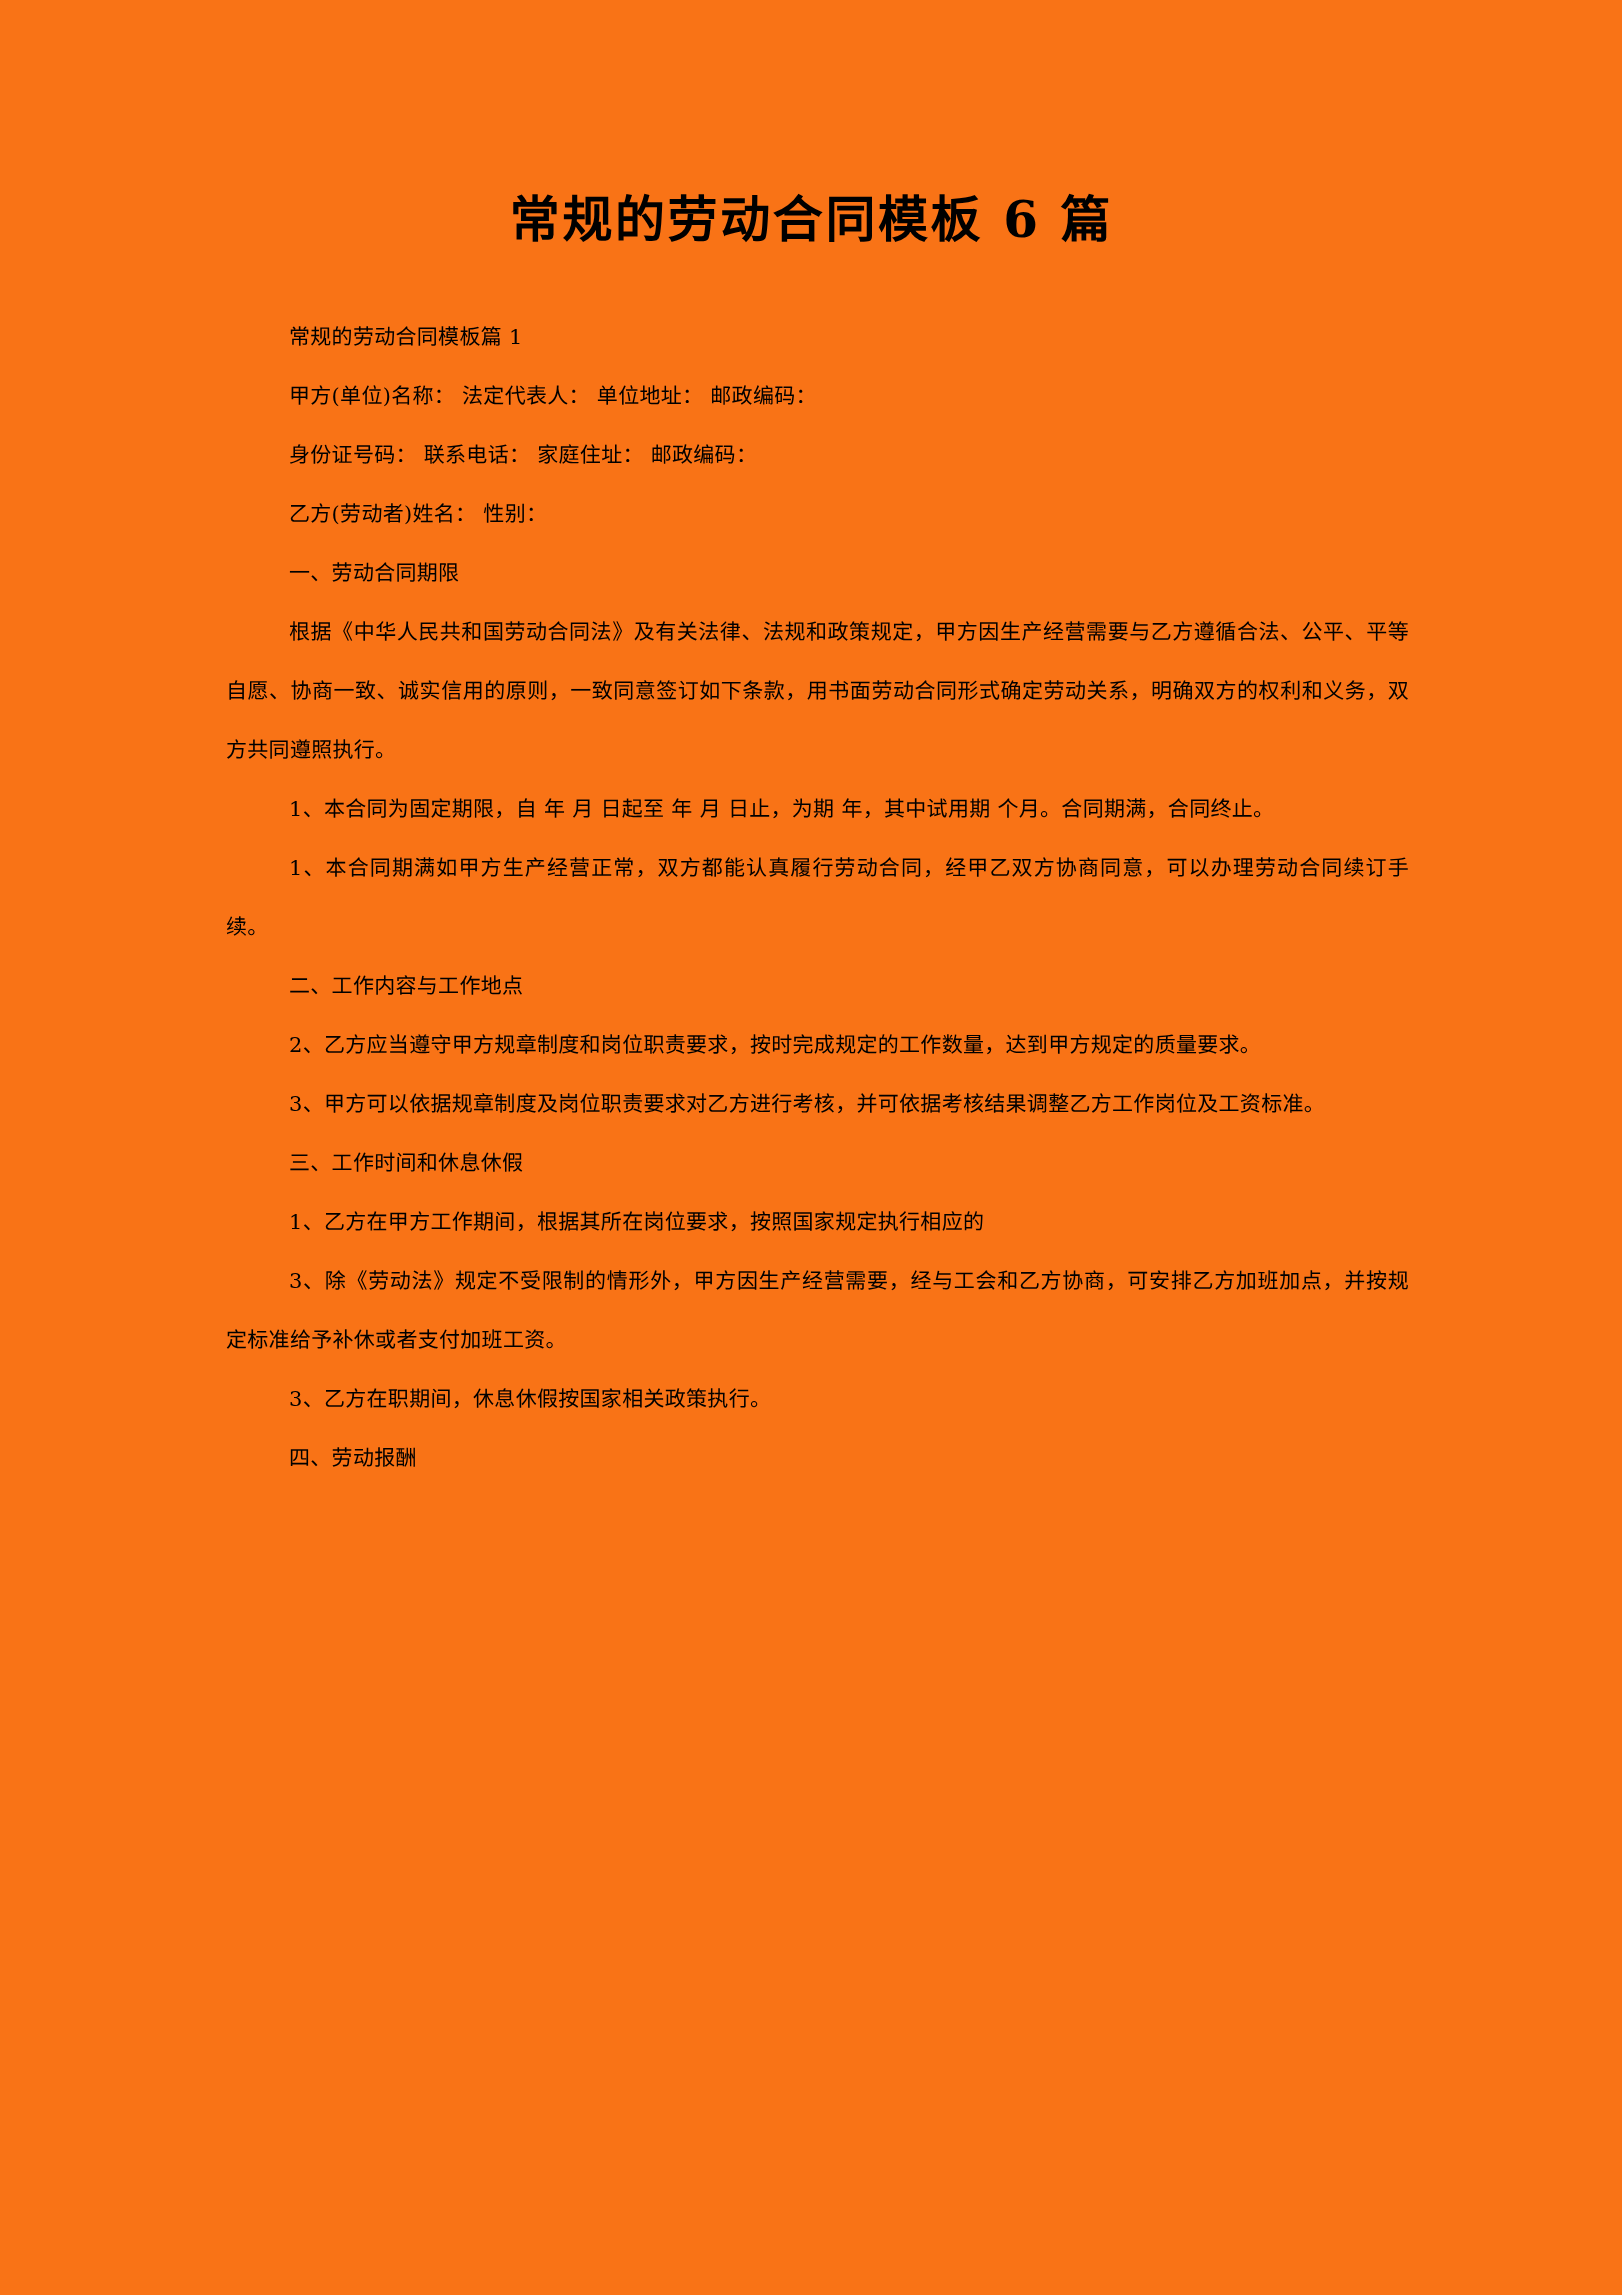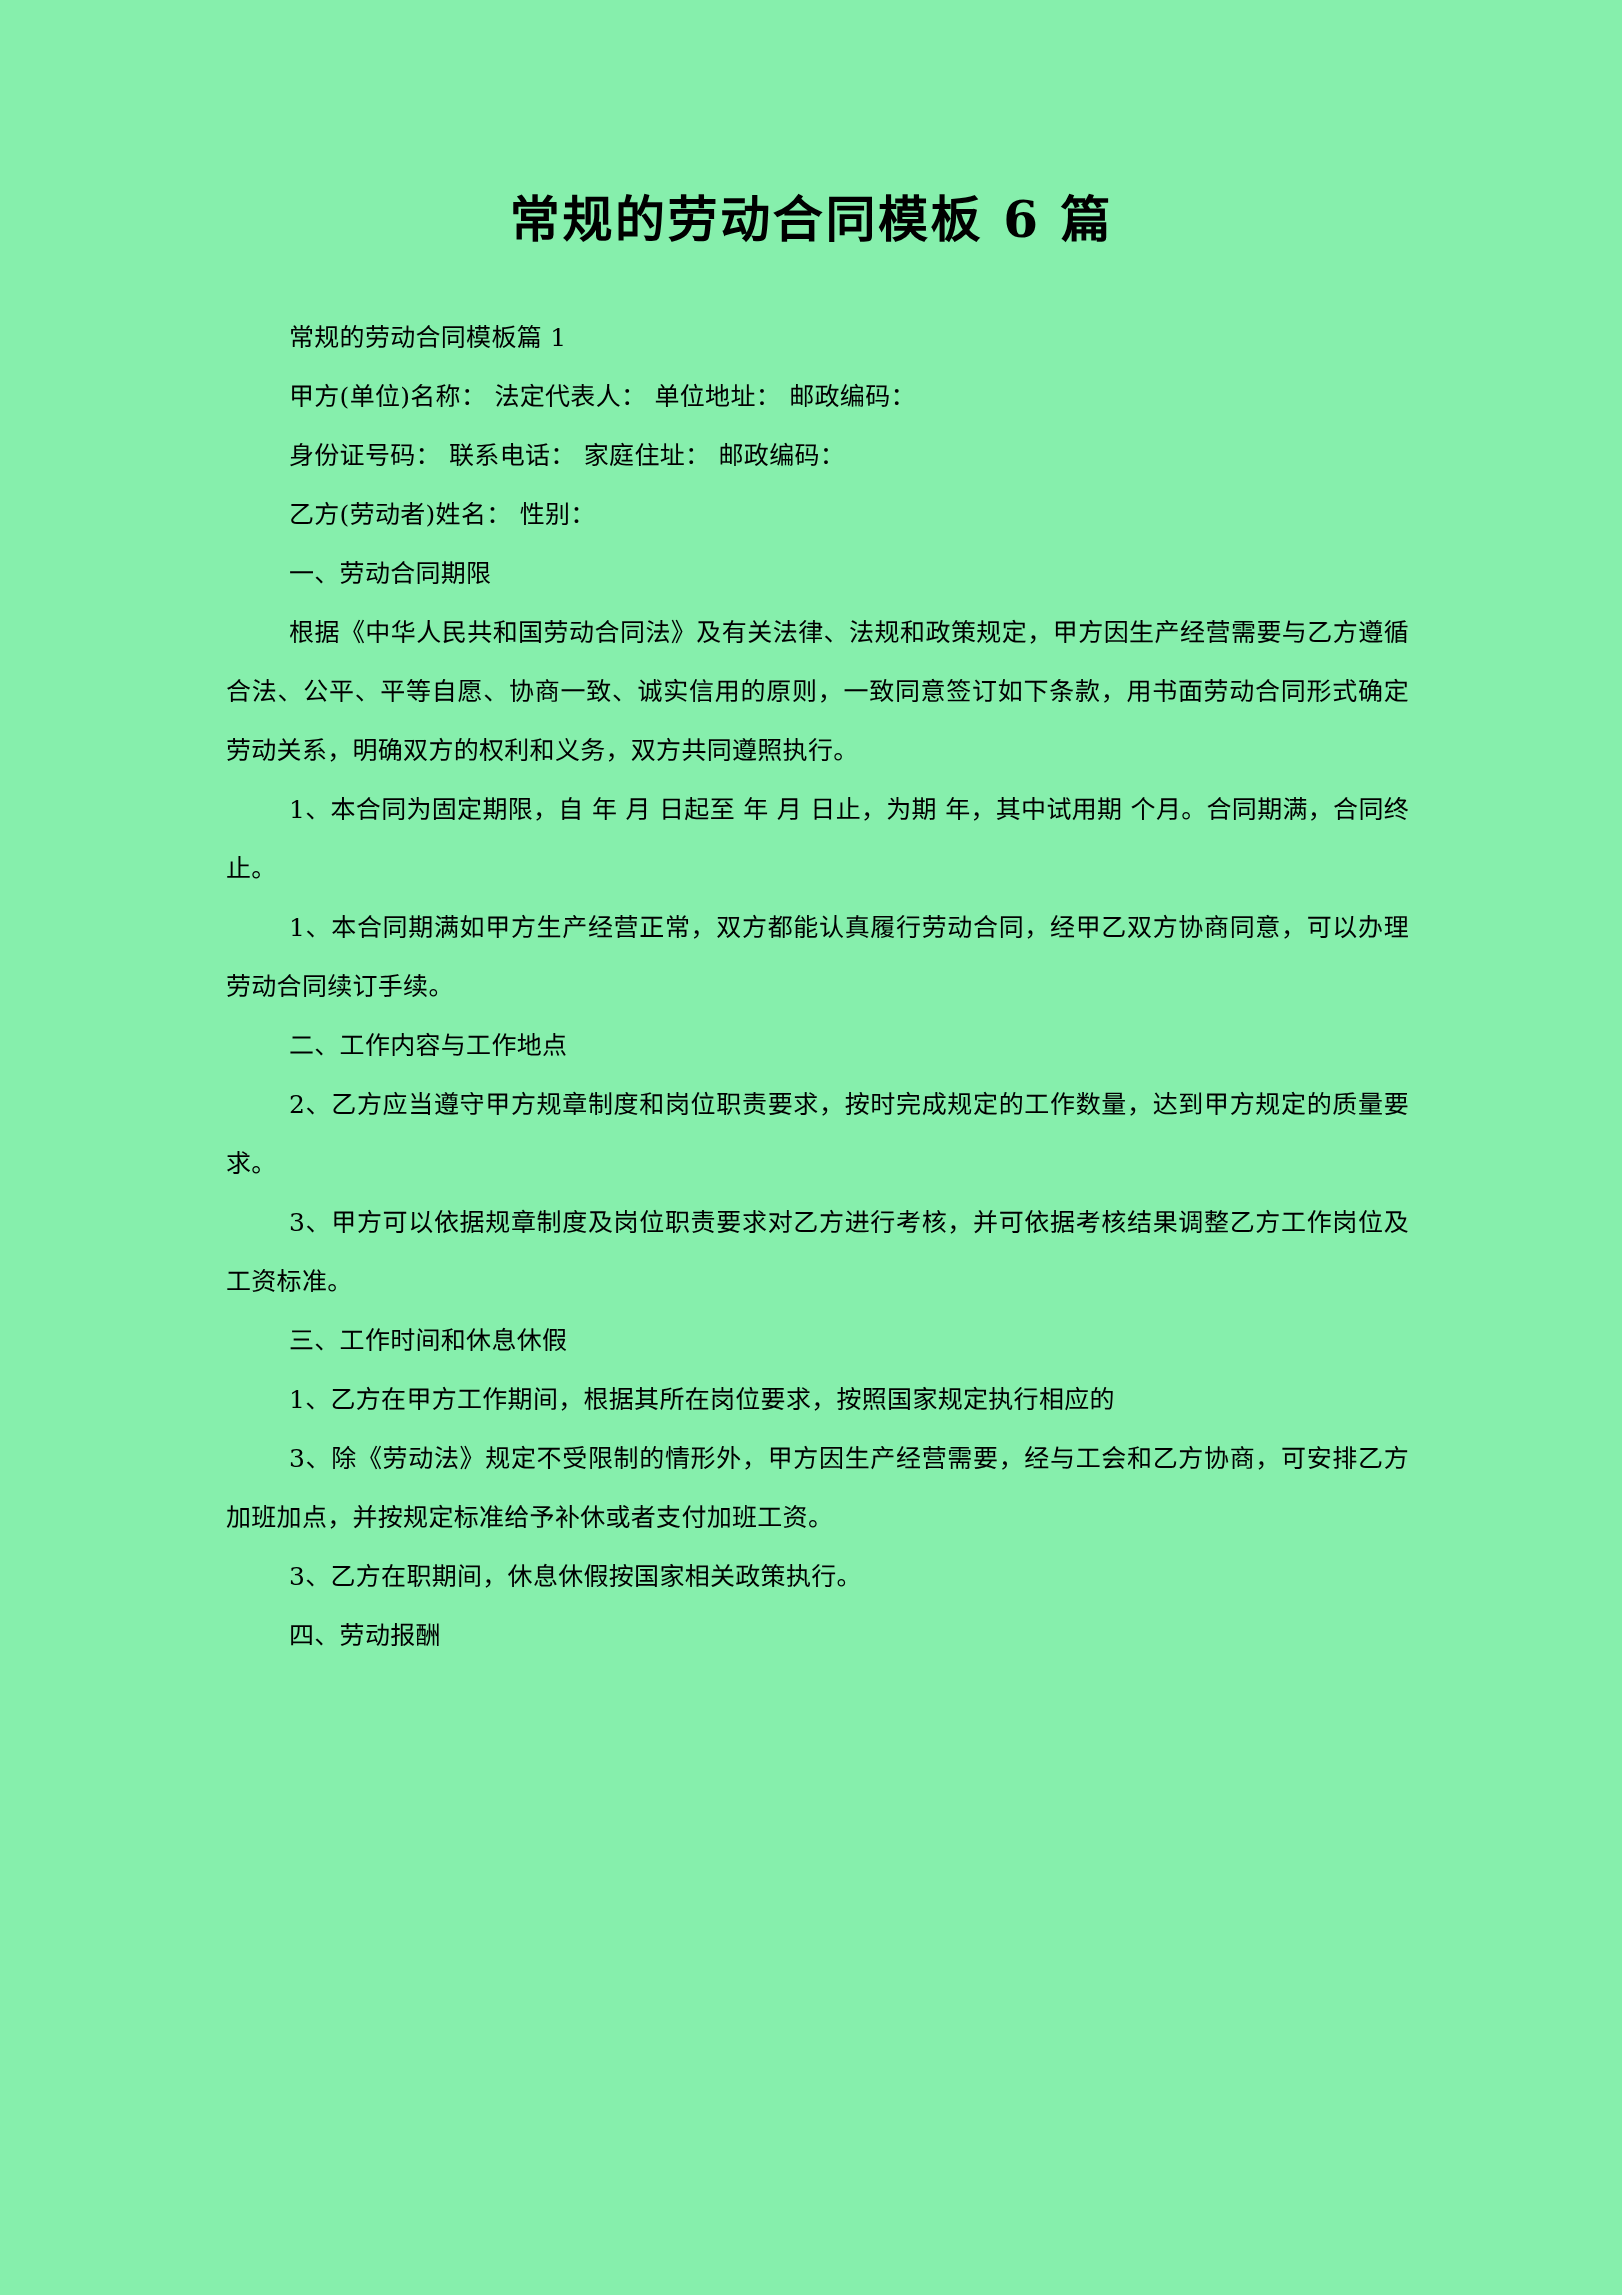--- a/index.html
+++ b/index.html
@@ -14,21 +14,21 @@
     font-family: "DejaVu Serif", "Liberation Serif", serif;
     color: #000000;
     -webkit-font-smoothing: none;
   }
 
   .page {
     position: relative;
     box-sizing: border-box;
     width: 1623px;
     height: 2295px;
-    background: #86efac;
+    background: #f97316;
     padding: 0;
     overflow: hidden;
   }
 
   
   .doc-title {
     margin: 0;
     padding: 0;
     position: absolute;
     left: 0;
@@ -48,21 +48,21 @@
     position: absolute;
     left: 226px;
     top: 308px;
     width: 1183px;
   }
 
   .para {
     margin: 0;
     padding: 0;
     font-family: "DejaVu Serif", "Liberation Serif", serif;
-    font-size: 25px;
+    font-size: 21px;
     line-height: 59px;
     letter-spacing: 0.3px;
     text-align: justify;
     text-justify: inter-character;
     color: #000000;
   }
 
   
   .para.indent {
     text-indent: 63px;

